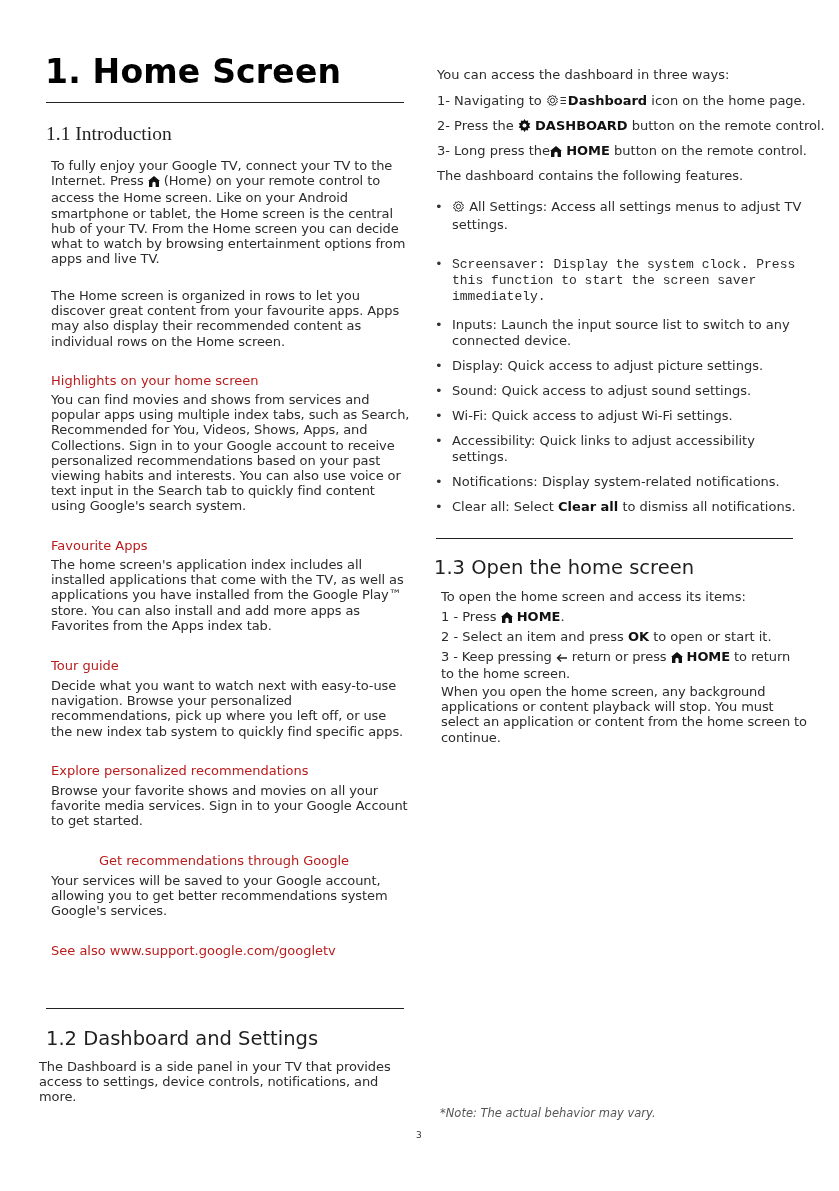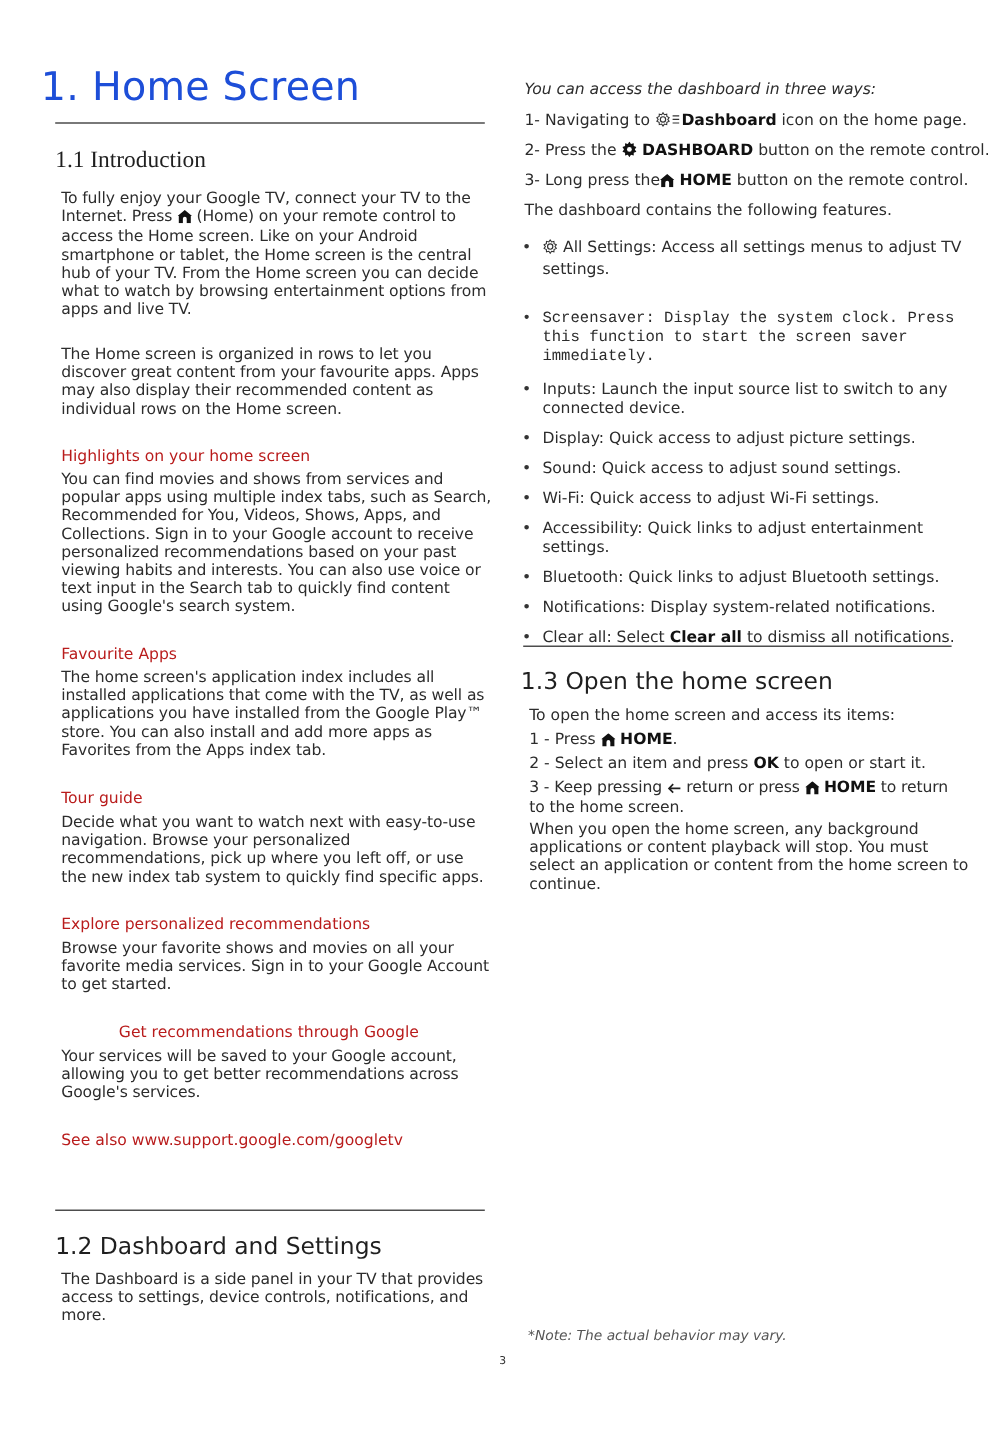--- a/index.html
+++ b/index.html
@@ -1,21 +1,21 @@
 <!DOCTYPE html>
 <html><head>
   <meta charset="utf-8">
   <style>
     html, body { margin: 0; padding: 0; background: #ffffff; }
     body {
       width: 839px; height: 1191px; position: relative; overflow: hidden;
       font-family: "DejaVu Sans", sans-serif; color: #2a2a2a;
     }
     .abs { position: absolute; }
-    .h1 { left: 34px; top: 52px; font-size: 33px; font-weight: normal; color: #1d4ed8; letter-spacing: 0.2px; }
+    .h1 { left: 45px; top: 52px; font-size: 33px; font-weight: bold; color: #000000; letter-spacing: 0.2px; }
     .rule { height: 1px; background: #222; }
     .h2 { font-size: 19.5px; color: #1f1f1f; }
     .p { font-size: 13px; line-height: 15.2px; color: #2c2c2c; letter-spacing: -0.1px; }
     .sub { font-size: 13px; color: #b91c1c; }
     .ln { font-size: 13px; line-height: 16px; color: #2c2c2c; white-space: nowrap; }
     .b { font-weight: bold; color: #111; }
     .ico { display: inline-block; vertical-align: -2px; }
     ul.feat { list-style: none; margin: 0; padding: 0; }
     ul.feat li { position: relative; padding-left: 19px; font-size: 13px; line-height: 16px; color: #2c2c2c; }
     ul.feat li::before { content: "•"; position: absolute; left: 2px; top: 0; color: #333; }
@@ -46,29 +46,29 @@
 <div class="abs sub" style="left:51px; top:538px;">Favourite Apps</div>
 <div class="abs p" style="left:51px; top:557px; width:360px;">The home screen's application index includes all installed applications that come with the TV, as well as applications you have installed from the Google Play™ store. You can also install and add more apps as Favorites from the Apps index tab.</div>
 
 <div class="abs sub" style="left:51px; top:658px;">Tour guide</div>
 <div class="abs p" style="left:51px; top:678px; width:360px;">Decide what you want to watch next with easy-to-use navigation. Browse your personalized recommendations, pick up where you left off, or use the new index tab system to quickly find specific apps.</div>
 
 <div class="abs sub" style="left:51px; top:763px;">Explore personalized recommendations</div>
 <div class="abs p" style="left:51px; top:783px; width:360px;">Browse your favorite shows and movies on all your favorite media services. Sign in to your Google Account to get started.</div>
 
 <div class="abs sub" style="left:51px; top:853px;margin-left:48px;">Get recommendations through Google</div>
-<div class="abs p" style="left:51px; top:873px; width:360px;">Your services will be saved to your Google account, allowing you to get better recommendations across Google's services.</div>
+<div class="abs p" style="left:51px; top:873px; width:360px;">Your services will be saved to your Google account, allowing you to get better recommendations system Google's services.</div>
 
 <div class="abs sub" style="left:51px; top:943px;">See also www.support.google.com/googletv</div>
 
 <div class="abs rule" style="left:46px; top:1008px; width:358px;"></div>
 <div class="abs h2" style="left:46px; top:1027px;">1.2 Dashboard and Settings</div>
-<div class="abs p" style="left:51px; top:1059px; width:370px;">The Dashboard is a side panel in your TV that provides access to settings, device controls, notifications, and more.</div>
+<div class="abs p" style="left:39px; top:1059px; width:370px;">The Dashboard is a side panel in your TV that provides access to settings, device controls, notifications, and more.</div>
 
-<div class="abs ln" style="left:437px; top:67px;font-style:italic;">You can access the dashboard in three ways:</div>
+<div class="abs ln" style="left:437px; top:67px;">You can access the dashboard in three ways:</div>
 
 <div class="abs ln" style="left:437px; top:93px;">
   <span>1- Navigating to</span>
   <span class="ico"><svg width="22" height="13" viewBox="0 0 22 13">
         <circle cx="6.5" cy="6.5" r="2.2" fill="none" stroke="#333" stroke-width="1"></circle>
         <path d="M6.5 1 L7.6 2.6 L9.6 2.1 L9.7 4.1 L11.6 5 L10.5 6.5 L11.6 8 L9.7 8.9 L9.6 10.9 L7.6 10.4 L6.5 12 L5.4 10.4 L3.4 10.9 L3.3 8.9 L1.4 8 L2.5 6.5 L1.4 5 L3.3 4.1 L3.4 2.1 L5.4 2.6 Z" fill="none" stroke="#333" stroke-width="0.9"></path>
         <path d="M14.5 3.5 H20 M14.5 6.5 H20 M14.5 9.5 H20" stroke="#333" stroke-width="1"></path>
       </svg></span><span class="b">Dashboard</span>
   <span>icon on the home page.</span>
 </div>
@@ -99,22 +99,21 @@
           <circle cx="6.5" cy="6.5" r="2.2" fill="none" stroke="#333" stroke-width="1"></circle>
           <path d="M6.5 1 L7.6 2.6 L9.6 2.1 L9.7 4.1 L11.6 5 L10.5 6.5 L11.6 8 L9.7 8.9 L9.6 10.9 L7.6 10.4 L6.5 12 L5.4 10.4 L3.4 10.9 L3.3 8.9 L1.4 8 L2.5 6.5 L1.4 5 L3.3 4.1 L3.4 2.1 L5.4 2.6 Z" fill="none" stroke="#333" stroke-width="0.9"></path>
         </svg></span>
     <span>All Settings: Access all settings menus to adjust TV settings.</span>
   </li>
   <li style="margin-bottom:12px;font-family:Liberation Mono, monospace;">Screensaver: Display the system clock. Press this function to start the screen saver immediately.</li>
   <li style="margin-bottom:9px;">Inputs: Launch the input source list to switch to any connected device.</li>
   <li style="margin-bottom:9px;">Display: Quick access  to adjust picture settings.</li>
   <li style="margin-bottom:9px;">Sound: Quick access to adjust sound settings.</li>
   <li style="margin-bottom:9px;">Wi-Fi: Quick access to adjust Wi-Fi settings.</li>
-  <li style="margin-bottom:9px;">Accessibility: Quick links to adjust entertainment settings.</li>
-  <li style="margin-bottom:9px;">Bluetooth: Quick links to adjust Bluetooth settings.</li>
+  <li style="margin-bottom:9px;">Accessibility: Quick links to adjust accessibility settings.</li>
   <li style="margin-bottom:9px;">Notifications: Display system-related notifications.</li>
   <li>
     <span>Clear all: Select</span>
     <span class="b">Clear all</span>
     <span>to dismiss all notifications.</span>
   </li>
 </ul>
 
 <div class="abs rule" style="left:436px; top:538px; width:357px;"></div>
 <div class="abs h2" style="left:434px; top:556px;">1.3 Open the home screen</div>

